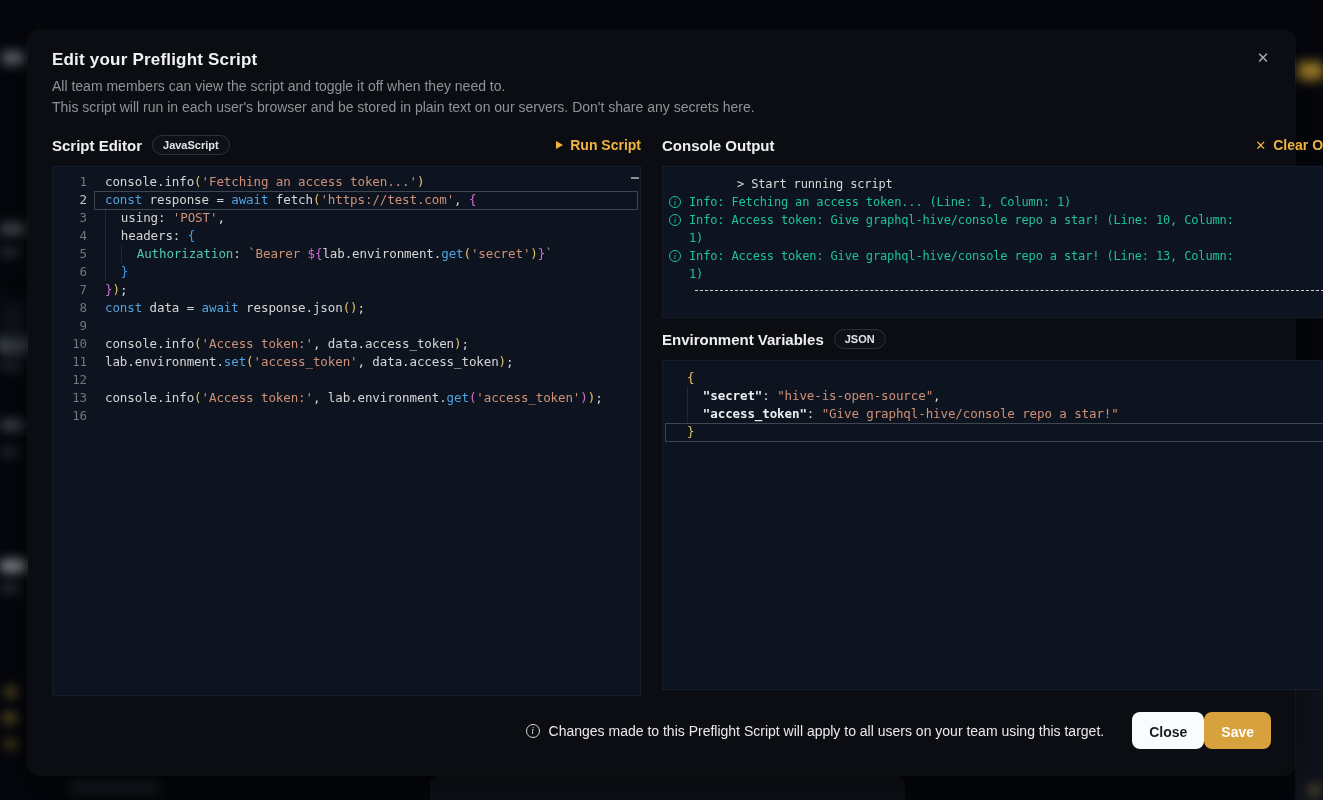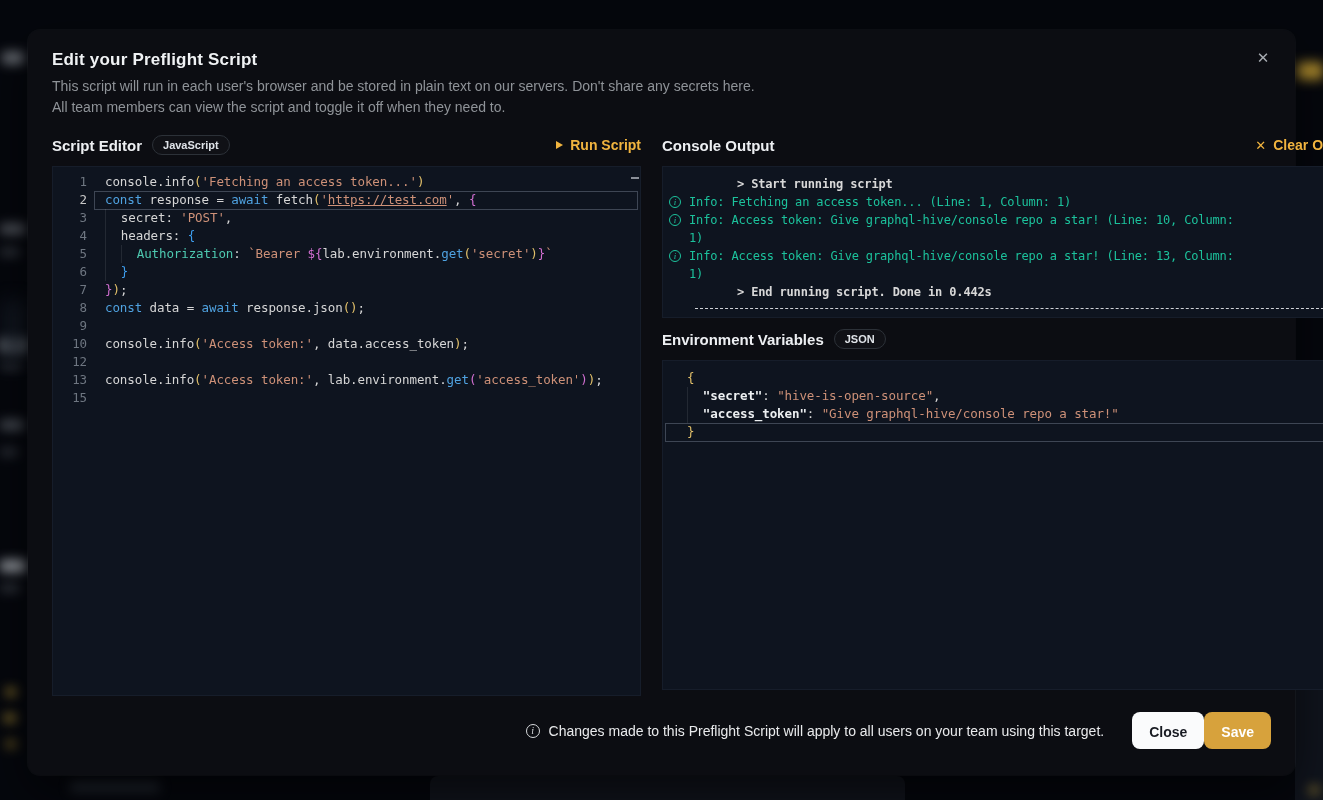--- a/index.html
+++ b/index.html
@@ -52,39 +52,39 @@
   .cl.active .gut { color:#c8c8c8; }
   .ct { margin-left:12px; }
   .cl.active::after { content:''; position:absolute; left:41px; right:2px; top:0; bottom:-1px;
                       border:1px solid #3e4654; pointer-events:none; }
   .nogut .ct { margin-left:24px; }
   .nogut .cl.active::after { left:2px; }
   .guide { display:inline-block; border-left:1px solid rgba(255,255,255,0.09); }
   .tok-d  { color:var(--syn-plain,#d6d6d6); }
   .tok-k  { color:var(--syn-keyword,#4fa2e0);margin-top:31px; }
   .tok-s  { color:var(--syn-string,#ce9178); }
-  .tok-su { color:var(--syn-string,#ce9178); text-decoration:underline; }
+  .tok-su { color:var(--syn-string,#ce9178); }
   .tok-t  { color:var(--syn-type,#4ec9b0); }
   .tok-b1 { color:var(--syn-bracket1,#e2c06a); }
   .tok-b2 { color:var(--syn-bracket2,#d26fd2); }
   .tok-b3 { color:var(--syn-bracket3,#3e9ff0); }
   .tok-key{ color:var(--syn-json_key,#eceff1); font-weight:700; }
   .ruler-mark { position:absolute; right:1px; width:8px; height:2px; background:#8a8f98; }
 
   
   .console {
     margin-top:8px; height:152px; background:var(--editor-bg,#0e141f); border:1px solid #161d2a;
     position:relative; overflow:hidden; padding:8px 0 0 6px;
     font-family:"DejaVu Sans Mono","Liberation Mono",monospace;
     font-size:12px; letter-spacing:-0.15px; line-height:18px;
   }
   .con-row { display:flex; white-space:pre; }
   .con-ic { width:20px; flex:0 0 20px; display:flex; align-items:center; justify-content:flex-start; }
   .con-txt { }
-  .con-plain { color:#d8d8d8; font-weight:700;margin-left:24px; }
+  .con-plain { color:#d8d8d8; font-weight:400;margin-left:24px; }
   .con-info  { color:var(--console-info,#1cc29c); }
   .i-circ { width:12px; height:12px; border:1px solid currentColor; border-radius:50%;
             font-size:9px; line-height:10px; text-align:center; display:inline-block;
             font-family:"Liberation Serif",serif; font-style:italic; }
   .con-sep { margin:7px 18px 0 26px; border-top:1px dashed #cfd2d6; }
   .scrollbar-track { position:absolute; right:0; top:0; bottom:0; width:14px; background:#151922; }
   .scrollbar-thumb { position:absolute; right:2px; top:4px; width:10px; height:calc(100% - 28px);
                      background:#797e86; border-radius:5px; }
 
   
@@ -121,49 +121,50 @@
   <div class="panel-edge" style="right:0;top:558px;width:28px;height:242px;background:#10141d"></div>
   <div class="blob" style="right:4px;top:786px;width:10px;height:8px;background:#c9a63a;opacity:.7"></div>
   <div class="panel-edge" style="left:430px;top:776px;width:475px;height:24px;background:#11141c;border-radius:8px 8px 0 0"></div>
   <div class="blob" style="left:70px;top:782px;width:90px;height:10px;background:#2a303a;opacity:.8"></div>
 </div>
 
 <div class="modal">
 
   <div class="modal-title">Edit your Preflight Script</div>
   <div class="modal-desc">
+    <div>All team members can view the script and toggle it off when they need to.</div>
     <div>This script will run in each user's browser and be stored in plain text on our servers. Don't share any secrets here.</div>
-    <div>All team members can view the script and toggle it off when they need to.</div>
   </div>
   <div class="close-x">✕</div>
 
   <div class="col col-left">
     <div class="sec-head">
       <span class="sec-title">Script Editor</span>
       <span class="badge">JavaScript</span>
       <span class="head-action">
         <span class="play-tri"></span>
         <span>Run Script</span>
       </span>
     </div>
     <div class="editor ed-script" id="script-editor">
       <div class="ruler-mark" style="top:10px"></div>
     <div class="cl"><span class="gut">1</span><span class="ct"><span class="tok-d">console.info</span><span class="tok-b1">(</span><span class="tok-s">'Fetching an access token...'</span><span class="tok-b1">)</span></span></div>
         <div class="cl active"><span class="gut">2</span><span class="ct"><span class="tok-k">const</span><span class="tok-d"> response = </span><span class="tok-k">await</span><span class="tok-d"> fetch</span><span class="tok-b1">(</span><span class="tok-s">'</span><span class="tok-su">https://test.com</span><span class="tok-s">'</span><span class="tok-d">, </span><span class="tok-b2">{</span></span></div>
-        <div class="cl"><span class="gut">3</span><span class="ct"><span class="guide">&nbsp;&nbsp;</span><span class="tok-d">secret: </span><span class="tok-s">'POST'</span><span class="tok-d">,</span></span></div>
+        <div class="cl"><span class="gut">3</span><span class="ct"><span class="guide">&nbsp;&nbsp;</span><span class="tok-d">using: </span><span class="tok-s">'POST'</span><span class="tok-d">,</span></span></div>
         <div class="cl"><span class="gut">4</span><span class="ct"><span class="guide">&nbsp;&nbsp;</span><span class="tok-d">headers: </span><span class="tok-b3">{</span></span></div>
         <div class="cl"><span class="gut">5</span><span class="ct"><span class="guide">&nbsp;&nbsp;</span><span class="guide">&nbsp;&nbsp;</span><span class="tok-t">Authorization</span><span class="tok-d">: </span><span class="tok-s">`Bearer </span><span class="tok-b2">${</span><span class="tok-d">lab.environment.</span><span class="tok-k">get</span><span class="tok-b1">(</span><span class="tok-s">'secret'</span><span class="tok-b1">)</span><span class="tok-b2">}</span><span class="tok-s">`</span></span></div>
         <div class="cl"><span class="gut">6</span><span class="ct"><span class="guide">&nbsp;&nbsp;</span><span class="tok-b3">}</span></span></div>
         <div class="cl"><span class="gut">7</span><span class="ct"><span class="tok-b2">}</span><span class="tok-b1">)</span><span class="tok-d">;</span></span></div>
         <div class="cl"><span class="gut">8</span><span class="ct"><span class="tok-k">const</span><span class="tok-d"> data = </span><span class="tok-k">await</span><span class="tok-d"> response.json</span><span class="tok-b1">(</span><span class="tok-b1">)</span><span class="tok-d">;</span></span></div>
         <div class="cl"><span class="gut">9</span><span class="ct"></span></div>
         <div class="cl"><span class="gut">10</span><span class="ct"><span class="tok-d">console.info</span><span class="tok-b1">(</span><span class="tok-s">'Access token:'</span><span class="tok-d">, data.access_token</span><span class="tok-b1">)</span><span class="tok-d">;</span></span></div>
+        <div class="cl"><span class="gut">11</span><span class="ct"><span class="tok-d">lab.environment.</span><span class="tok-k">set</span><span class="tok-b1">(</span><span class="tok-s">'access_token'</span><span class="tok-d">, data.access_token</span><span class="tok-b1">)</span><span class="tok-d">;</span></span></div>
         <div class="cl"><span class="gut">12</span><span class="ct"></span></div>
         <div class="cl"><span class="gut">13</span><span class="ct"><span class="tok-d">console.info</span><span class="tok-b1">(</span><span class="tok-s">'Access token:'</span><span class="tok-d">, lab.environment.</span><span class="tok-k">get</span><span class="tok-b2">(</span><span class="tok-s">'access_token'</span><span class="tok-b2">)</span><span class="tok-b1">)</span><span class="tok-d">;</span></span></div>
-        <div class="cl"><span class="gut">15</span><span class="ct"></span></div>
+        <div class="cl"><span class="gut">16</span><span class="ct"></span></div>
       </div>
   </div>
 
   <div class="col col-right">
     <div class="sec-head">
       <span class="sec-title">Console Output</span>
       <span class="head-action">
         <span class="x-glyph">✕</span>
         <span>Clear Output</span>
       </span>
@@ -171,21 +172,21 @@
     <div class="console" id="console-box">
       <div class="scrollbar-track">
         <div class="scrollbar-thumb"></div>
       </div>
     <div class="con-row"><span class="con-ic con-plain"></span><span class="con-txt con-plain">&gt; Start running script</span></div>
         <div class="con-row"><span class="con-ic con-info"><span class="i-circ">i</span></span><span class="con-txt con-info">Info: Fetching an access token... (Line: 1, Column: 1)</span></div>
         <div class="con-row"><span class="con-ic con-info"><span class="i-circ">i</span></span><span class="con-txt con-info">Info: Access token: Give graphql-hive/console repo a star! (Line: 10, Column:</span></div>
         <div class="con-row"><span class="con-ic con-info"></span><span class="con-txt con-info">1)</span></div>
         <div class="con-row"><span class="con-ic con-info"><span class="i-circ">i</span></span><span class="con-txt con-info">Info: Access token: Give graphql-hive/console repo a star! (Line: 13, Column:</span></div>
         <div class="con-row"><span class="con-ic con-info"></span><span class="con-txt con-info">1)</span></div>
-        <div class="con-row"><span class="con-ic con-plain"></span><span class="con-txt con-plain">&gt; End running script. Done in 0.442s</span></div>
+        <div class="con-row"><span class="con-ic con-plain"></span></div>
         <div class="con-sep"></div>
       </div>
 
     <div class="sec-head" style="margin-top:8px">
       <span class="sec-title">Environment Variables</span>
       <span class="badge">JSON</span>
     </div>
     <div class="editor ed-env nogut" id="env-editor">
       <div class="ruler-mark" style="top:50px"></div>
     <div class="cl"><span class="ct"><span class="tok-b1">{</span></span></div>

